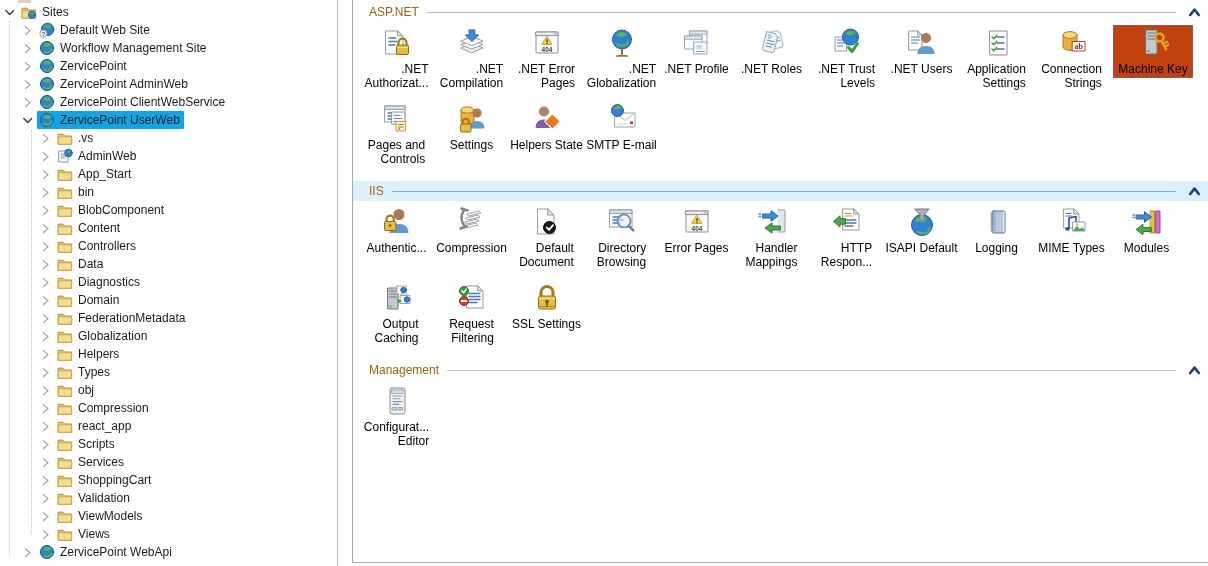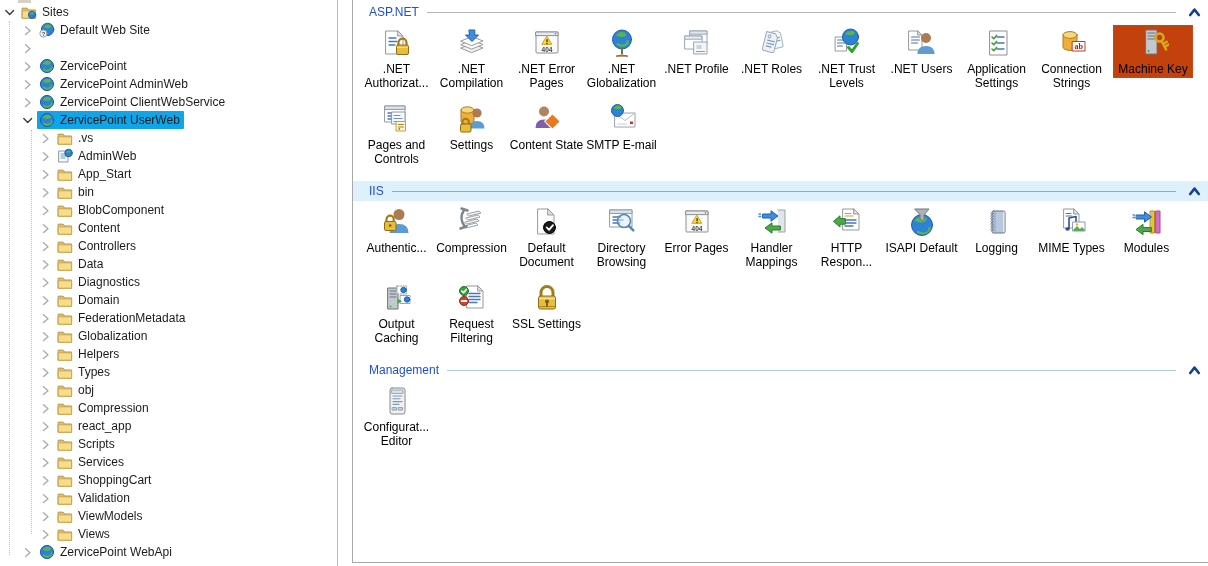--- a/index.html
+++ b/index.html
@@ -29,33 +29,33 @@
   
   .splitter{position:absolute;left:339px;top:0;width:13px;height:566px;background:transparent;}
   
   .features-pane{
     position:absolute;left:352px;top:-2px;width:860px;height:565px;
     border:1px solid #a8a8a8;background:#fff;box-sizing:border-box;
     padding:3px 0 0 6px;overflow:hidden;
   }
   .shead{display:flex;align-items:center;height:20px;padding:0 10px;margin-bottom:2px;}
   .shead.hl{background:#ddf0fb;margin-left:-6px;padding-left:16px;}
-  .stitle{flex:none;margin-right:8px;color:#1d4ed8;}
+  .stitle{flex:none;margin-right:8px;color:#a16207;}
   .sline{flex:1;height:0;border-top:1px solid #b5b5b5;margin-top:1px;}
   .shead.hl .sline{border-top-color:#7fb2da;}
   .shead.mg .sline{border-top-color:#b0c8e0;}
   .scollapse{flex:none;margin-left:12px;width:13px;height:10px;display:inline-flex;align-items:center;justify-content:center;cursor:pointer;}
   .sgrid{display:flex;flex-wrap:wrap;max-width:848px;padding:1px 0 4px 0;}
   .fcell{width:75px;display:flex;flex-direction:column;align-items:center;margin-bottom:9px;}
   .fcell.sel{width:auto;min-width:88px;}
   .fbox{display:flex;flex-direction:column;align-items:center;padding:1px 4px;border:1px solid transparent;}
   .fcell.sel .fbox{background:#c2410c;border:1px dotted #4079b8;}
   .ficon{width:32px;height:32px;display:flex;align-items:center;justify-content:center;margin-bottom:3px;}
   .flabel{text-align:center;line-height:14px;color:#000;}
-  .flabel div{white-space:nowrap;}
+  .flabel div{white-space:nowrap;text-align:right;}
 </style>
 </head>
 <body>
 
 <div class="tree-pane" id="tree-pane">
   <div class="top-stub"></div>
   <div class="guide" id="guide-sites"></div>
   <div class="guide" id="guide-userweb"></div>
 <div class="trow lvl0">
       <span class="chev">
@@ -93,20 +93,31 @@
         </span>
         <span class="tlabel">Default Web Site</span>
       </span>
     </div>
     <div class="trow lvl1">
       <span class="chev">
         <svg width="11" height="11" viewBox="0 0 11 11" fill="none">
           <path d="M3.5 1.8L8 5.7 3.5 9.6" stroke="#a9a9a9" stroke-width="1.3" fill="none" stroke-linecap="round" stroke-linejoin="round"></path>
         </svg>
       </span>
+      <span class="selwrap">
+        <span class="ticon">
+          <svg width="16" height="16" viewBox="0 0 16 16" fill="none" stroke-linecap="round" stroke-linejoin="round">
+            <circle cx="8" cy="8" r="6.6" fill="#2e82d6"></circle>
+            <path d="M3.6 5.4Q6 2.3 9.7 2.9q2.9.5 2.1 2.3-.8 1.9-3.7 1.6Q5.3 6.5 3.6 5.4z" fill="#59b54b"></path>
+            <path d="M4.6 11.4q3.4 2.4 6.8.5 1.9-1.1 1.2-2.8" stroke="#59b54b" stroke-width="1.8"></path>
+            <circle cx="8" cy="8" r="6.6" stroke="#1c5fa8"></circle>
+          </svg>
+        </span>
+        <span class="tlabel">Workflow Management Site</span>
+      </span>
     </div>
     <div class="trow lvl1">
       <span class="chev">
         <svg width="11" height="11" viewBox="0 0 11 11" fill="none">
           <path d="M3.5 1.8L8 5.7 3.5 9.6" stroke="#a9a9a9" stroke-width="1.3" fill="none" stroke-linecap="round" stroke-linejoin="round"></path>
         </svg>
       </span>
       <span class="selwrap">
         <span class="ticon">
           <svg width="16" height="16" viewBox="0 0 16 16" fill="none" stroke-linecap="round" stroke-linejoin="round">
@@ -808,21 +819,21 @@
           <span class="ficon">
             <svg width="32" height="32" viewBox="0 0 32 32" fill="none" stroke-linecap="round" stroke-linejoin="round">
               <circle cx="13" cy="8.5" r="5" fill="#b08463"></circle>
               <path d="M4.5 25q0-8.5 8.5-8.5t8.5 8.5z" fill="#7e5fa8"></path>
               <g transform="rotate(45 21.5 18.5)">
                 <rect x="16" y="13" width="11" height="11" fill="#e87a1e" stroke="#ffffff" stroke-width="1.2" stroke-dasharray="2.2 1.4"></rect>
               </g>
             </svg>
           </span>
           <div class="flabel">
-            <div>Content State</div>
+            <div>Helpers State</div>
           </div>
         </div>
       </div>
       <div class="fcell">
         <div class="fbox">
           <span class="ficon">
             <svg width="32" height="32" viewBox="0 0 32 32" fill="none" stroke-linecap="round" stroke-linejoin="round">
               <rect x="9" y="10" width="20" height="14" fill="#fff" stroke="#9aa4ad"></rect>
               <path d="M9 10l10 7.5L29 10" stroke="#b5bec7"></path>
               <path d="M11.5 21h9" stroke="#c6cdd4"></path>

